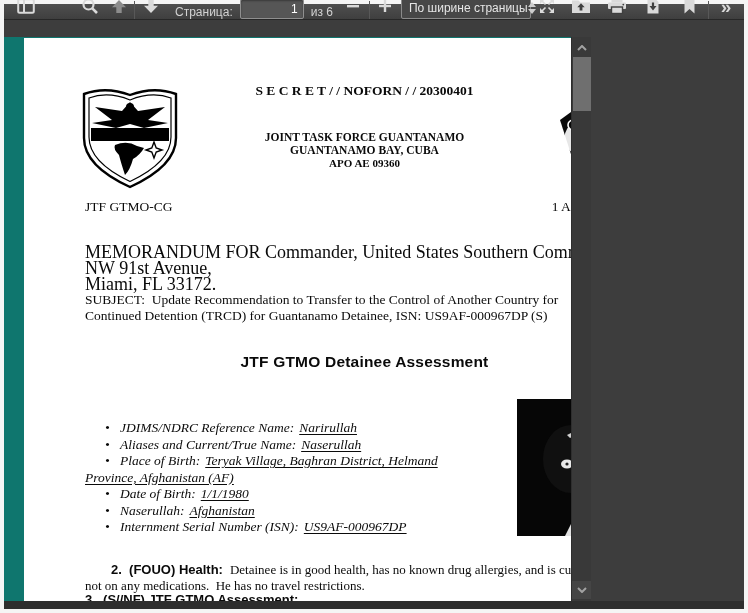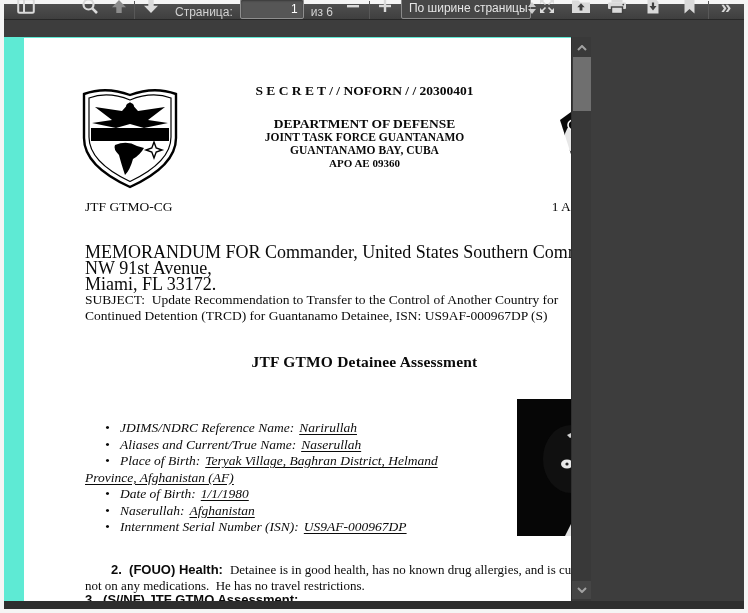--- a/index.html
+++ b/index.html
@@ -28,21 +28,21 @@
     border-bottom:5px solid #cdcdcd; }
   .tri-down { width:0; height:0; border-left:4px solid transparent; border-right:4px solid transparent;
     border-top:5px solid #cdcdcd; }
   .more-btn { color:#d7d7d7; font-size:19px; font-weight:bold; line-height:1; }
 
   .ml10{margin-left:10px}.ml40{margin-left:40px}.ml5{margin-left:5px}.ml3{margin-left:3px}
   .ml4{margin-left:4px}.ml12{margin-left:12px}.ml7{margin-left:7px}.ml8{margin-left:8px}
   .ml13{margin-left:13px}.ml6{margin-left:6px}
 
   
-  .viewer { position:absolute; left:0; top:33px; width:587px; height:564px; overflow:hidden; background:#5eead4; }
+  .viewer { position:absolute; left:0; top:33px; width:587px; height:564px; overflow:hidden; background:#0f766e; }
   .bottombar { position:absolute; left:0; top:597px; width:740px; height:8px; background:#2e2e2e; }
 
   .scrollbar { position:absolute; right:0; top:0; width:20px; height:564px; background:#393939;
     border-left:1px solid #2e2e2e; }
   .sb-up { position:absolute; top:4px; left:0; width:20px; height:14px; display:flex; align-items:center; justify-content:center; }
   .sb-down { position:absolute; bottom:2px; left:0; width:20px; height:18px; background:#454545;
     display:flex; align-items:center; justify-content:center; }
   .sb-thumb { position:absolute; top:20px; left:1px; width:18px; height:54px; background:#6f6f6f; }
 
   
@@ -195,21 +195,20 @@
         <path d="M6 12 Q28 4 52 13 Q76 4 98 12 L98 56 Q98 84 52 105 Q6 84 6 56 Z" fill="#fff" stroke="#000" stroke-width="2.4"></path>
         <path d="M11 16 Q30 9 52 18 Q74 9 93 16 L93 55 Q93 80 52 99.5 Q11 80 11 55 Z" fill="none" stroke="#000" stroke-width="1.2"></path>
         <path d="M52 20 L44 29 L17 25 L34 38 L14 41 L38 46 L52 42 L66 46 L90 41 L70 38 L87 25 L60 29 Z" fill="#000"></path>
         <circle cx="52" cy="25" r="4" fill="#000"></circle>
         <rect x="13" y="46" width="78" height="13" fill="#000"></rect>
         <path d="M37 63 Q49 58 59 64 L66 66 Q62 73 55 77 Q52 88 47 93 Q43 81 41 73 Q35 67 37 63 Z" fill="#000"></path>
         <path d="M76 60 L78.2 66 L84 68 L78.2 70 L76 76 L73.8 70 L68 68 L73.8 66 Z" fill="#fff" stroke="#000" stroke-width="1.4"></path>
       </svg>
 
       <div class="abs ctr clsline pre">S E C R E T / / NOFORN / / 20300401</div>
-      <div class="abs ctr hdr-dept">DEPARTMENT OF DEFENSE</div>
       <div class="abs ctr hdr-sub hdr-loc">GUANTANAMO BAY, CUBA</div>
       <div class="abs ctr hdr-sub hdr-org">JOINT TASK FORCE GUANTANAMO</div>
       <div class="abs ctr hdr-sub hdr-apo">APO AE 09360</div>
 
       <svg class="abs seal-right" width="104" height="104" viewBox="0 0 104 104">
         <path d="M52 3 L100 38 L81 97 L23 97 L4 38 Z" fill="#0a0a0a"></path>
         <path d="M26 38 a18 18 0 1 0 14 30 a14 14 0 1 1 -14 -30 Z" fill="#fff" opacity="0.9"></path>
         <path d="M54 16 L63 42 L91 43 L68 59 L76 86 L54 70 L31 86 L39 59 L17 43 L44 42 Z" fill="none" stroke="#fff" stroke-width="2.2"></path>
         <circle cx="54" cy="16" r="5" fill="#0a0a0a" stroke="#fff" stroke-width="1.6"></circle>
         <circle cx="91" cy="43" r="5" fill="#0a0a0a" stroke="#fff" stroke-width="1.6"></circle>
@@ -227,21 +226,21 @@
       <div class="abs memo">
         <div>MEMORANDUM FOR Commander, United States Southern Command, 3511 NW 91st Avenue,</div>
         <div>Miami, FL 33172.</div>
       </div>
 
       <div class="abs subject">
         <div class="pre">SUBJECT:  Update Recommendation to Transfer to the Control of Another Country for</div>
         <div class="pre">Continued Detention (TRCD) for Guantanamo Detainee, ISN: US9AF-000967DP (S)</div>
       </div>
 
-      <div class="abs ctr doc-title" style="font-family:Liberation Serif, serif;">JTF GTMO Detainee Assessment</div>
+      <div class="abs ctr doc-title" style="font-family:Liberation Sans, sans-serif;">JTF GTMO Detainee Assessment</div>
 
 
       <div class="abs bullets">
         <div class="bi"><span class="bm">•</span><span>JDIMS/NDRC Reference Name:</span><span class="bv">Narirullah</span></div>
         <div class="bi"><span class="bm">•</span><span>Aliases and Current/True Name:</span><span class="bv">Naserullah</span></div>
         <div class="bi"><span class="bm">•</span><span>Place of Birth:</span><span class="bv">Teryak Village, Baghran District, Helmand
 Province, Afghanistan (AF)</span></div>
         <div class="bi"><span class="bm">•</span><span>Date of Birth:</span><span class="bv">1/1/1980</span></div>
         <div class="bi"><span class="bm">•</span><span>Naserullah:</span><span class="bv">Afghanistan</span></div>
         <div class="bi"><span class="bm">•</span><span>Internment Serial Number (ISN):</span><span class="bv">US9AF-000967DP</span></div>

